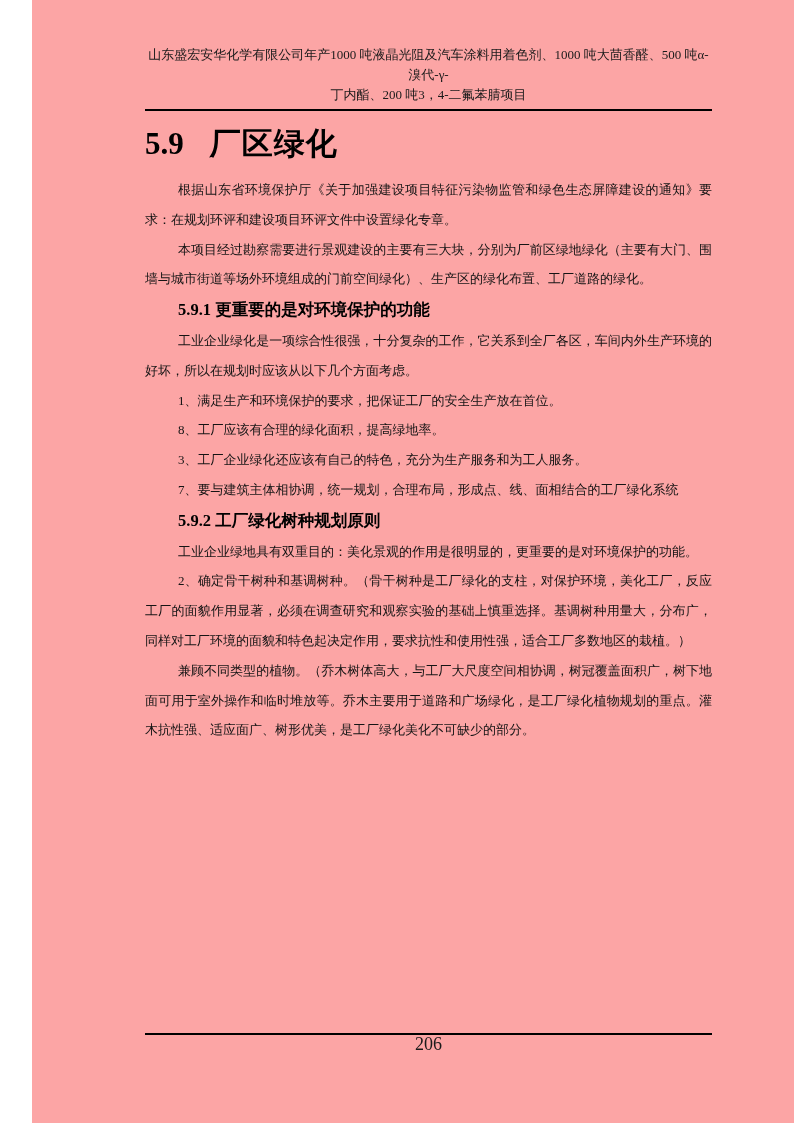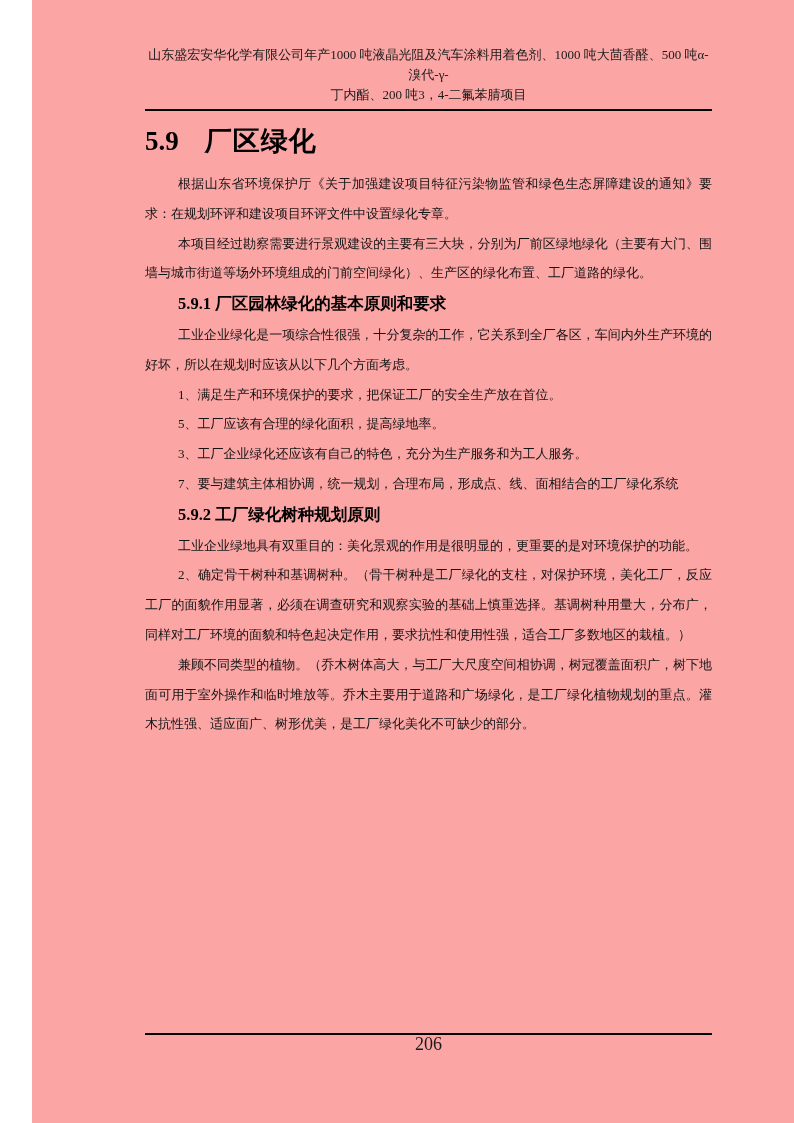--- a/index.html
+++ b/index.html
@@ -26,21 +26,21 @@
   .doc-header {
     text-align: center;
     font-size: 13px;
     line-height: 20px;
     color: #1a1a1a;
     padding-bottom: 4px;
     border-bottom: 2px solid #000000;
   }
   .doc-title {
     margin: 12px 0 10px 0;
-    font-size: 27px;
+    font-size: 31px;
     font-weight: bold;
     color: #000000;
     letter-spacing: 1px;
   }
   .doc-title .num {
     margin-right: 26px;
     letter-spacing: 0;
   }
   .body-text {
     margin: 0;
@@ -83,24 +83,24 @@
 
     <div class="doc-header">
       <div>山东盛宏安华化学有限公司年产1000 吨液晶光阻及汽车涂料用着色剂、1000 吨大茴香醛、500 吨α-溴代-γ-</div>
       <div>丁内酯、200 吨3，4-二氟苯腈项目</div>
     </div>
 
     <h1 class="doc-title"><span class="num">5.9</span><span>厂区绿化</span></h1>
 
     <p class="body-text">根据山东省环境保护厅《关于加强建设项目特征污染物监管和绿色生态屏障建设的通知》要求：在规划环评和建设项目环评文件中设置绿化专章。</p>
     <p class="body-text">本项目经过勘察需要进行景观建设的主要有三大块，分别为厂前区绿地绿化（主要有大门、围墙与城市街道等场外环境组成的门前空间绿化）、生产区的绿化布置、工厂道路的绿化。</p>
-    <h2 class="sub-heading">5.9.1 厂区园林绿化的基本原则和要求</h2>
+    <h2 class="sub-heading">5.9.1 更重要的是对环境保护的功能</h2>
     <p class="body-text">工业企业绿化是一项综合性很强，十分复杂的工作，它关系到全厂各区，车间内外生产环境的好坏，所以在规划时应该从以下几个方面考虑。</p>
     <p class="body-text">1、满足生产和环境保护的要求，把保证工厂的安全生产放在首位。</p>
-    <p class="body-text">5、工厂应该有合理的绿化面积，提高绿地率。</p>
+    <p class="body-text">8、工厂应该有合理的绿化面积，提高绿地率。</p>
     <p class="body-text">3、工厂企业绿化还应该有自己的特色，充分为生产服务和为工人服务。</p>
     <p class="body-text">7、要与建筑主体相协调，统一规划，合理布局，形成点、线、面相结合的工厂绿化系统</p>
     <h2 class="sub-heading">5.9.2 工厂绿化树种规划原则</h2>
     <p class="body-text">工业企业绿地具有双重目的：美化景观的作用是很明显的，更重要的是对环境保护的功能。</p>
     <p class="body-text">2、确定骨干树种和基调树种。（骨干树种是工厂绿化的支柱，对保护环境，美化工厂，反应工厂的面貌作用显著，必须在调查研究和观察实验的基础上慎重选择。基调树种用量大，分布广，同样对工厂环境的面貌和特色起决定作用，要求抗性和使用性强，适合工厂多数地区的栽植。）</p>
     <p class="body-text">兼顾不同类型的植物。（乔木树体高大，与工厂大尺度空间相协调，树冠覆盖面积广，树下地面可用于室外操作和临时堆放等。乔木主要用于道路和广场绿化，是工厂绿化植物规划的重点。灌木抗性强、适应面广、树形优美，是工厂绿化美化不可缺少的部分。</p>
 
   </div>
 
   <div class="doc-footer">

